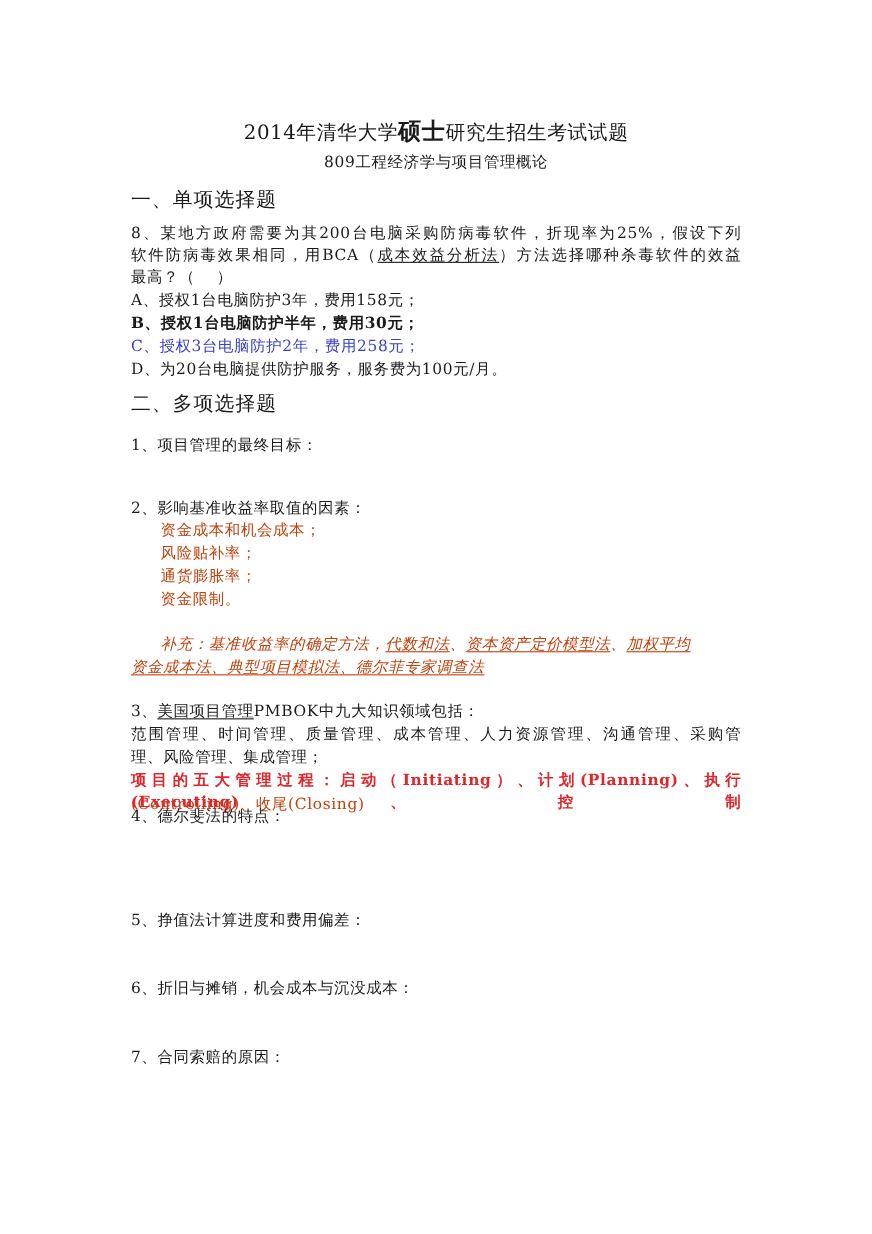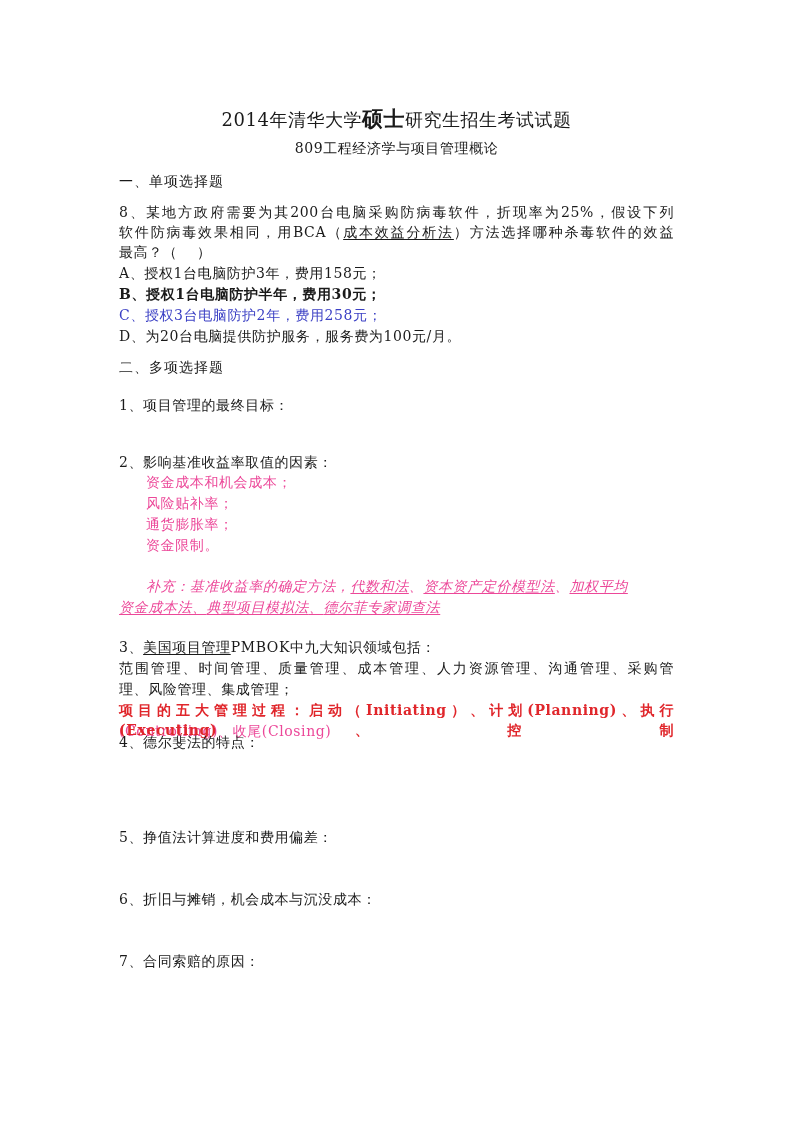--- a/index.html
+++ b/index.html
@@ -6,22 +6,22 @@
     body {
       width: 793px; height: 1122px; position: relative; overflow: hidden;
       font-family: "DejaVu Serif", "Liberation Serif", serif;
       color: #1a1a1a;
     }
     .page { position: absolute; left: 0; top: 0; width: 793px; height: 1122px; }
     .line { position: absolute; left: 119px; white-space: nowrap; font-size: 14px; line-height: 20px; letter-spacing: 0.6px; }
     .title { position: absolute; left: 0; width: 793px; text-align: center; top: 106px; font-size: 18px; line-height: 26px; letter-spacing: 0.5px; }
     .title .bold { font-weight: bold; font-size: 21px; }
     .subtitle { position: absolute; left: 0; width: 793px; text-align: center; top: 138px; font-size: 14px; line-height: 20px; letter-spacing: 0.6px; }
-    .section { font-size: 14px; line-height: 26px; letter-spacing: 1px; }
-    .red { color: #ec4899; }
+    .section { font-size: 18px; line-height: 26px; letter-spacing: 1px; font-family: Liberation Serif, serif; }
+    .red { color: #c2410c; }
     .blue { color: #3a3fc4; }
     .boldred { color: #e0262b; font-weight: bold; }
     .italic { font-style: italic; }
     .u { text-decoration: underline; text-underline-offset: 2px; }
     .indent { left: 146px; }
     .justify { width: 555px; white-space: normal; text-align: justify; text-align-last: justify; }
   </style>
 </head>
 <body>
 

